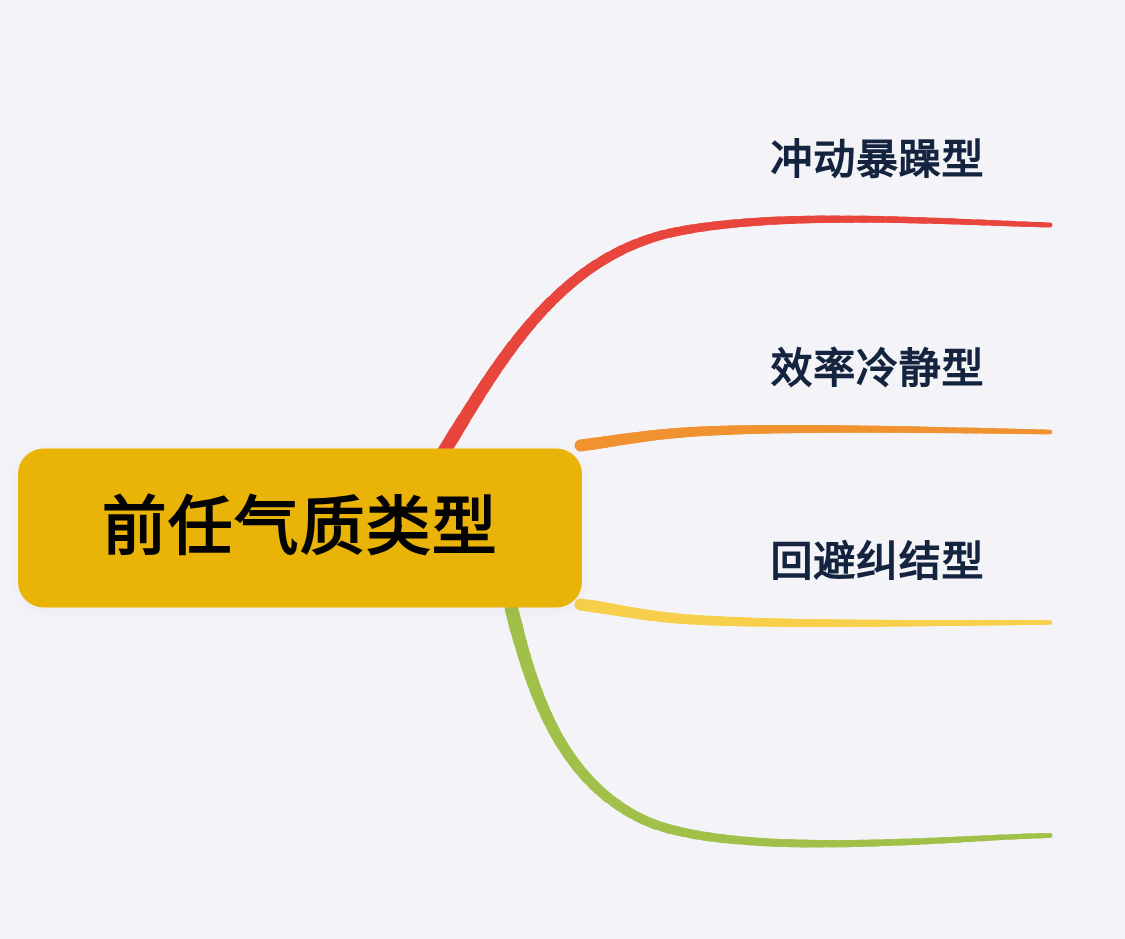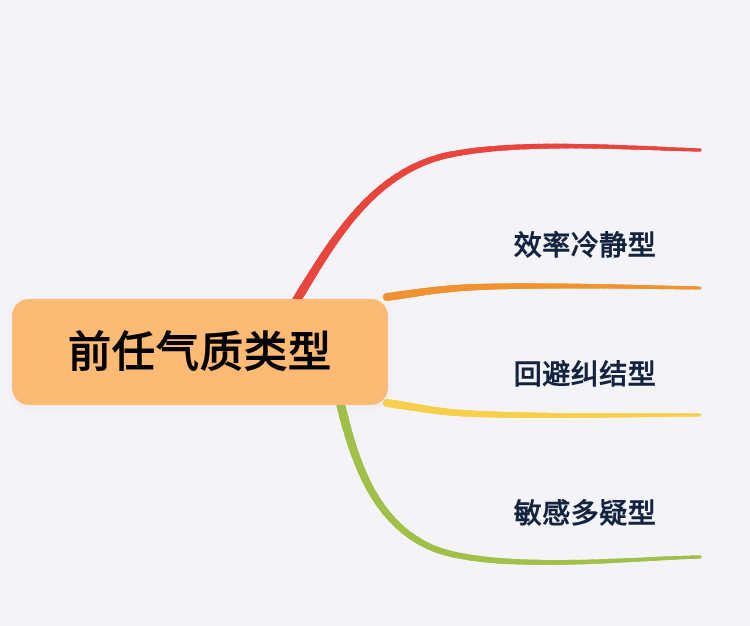--- a/index.html
+++ b/index.html
@@ -32,21 +32,21 @@
   .branch-path {
     fill: none;
     stroke-linecap: round;
   }
   #root-node {
     position: absolute;
     left: 12px;
     top: 299px;
     width: 376px;
     height: 106px;
-    background: #fdba74;
+    background: #eab308;
     border-radius: 17px;
     box-shadow: 0 2px 10px rgba(40, 40, 70, 0.045);
     display: flex;
     align-items: center;
     justify-content: center;
     box-sizing: border-box;
     z-index: 3;
   }
   #root-node-label {
     font-family: "Liberation Sans", "DejaVu Sans", sans-serif;
@@ -273,17 +273,17 @@
         <path d="M 672.216552734375 557.9972534179688 Q 676.8453369140625 557.782958984375 686.80859375 557.3712768554688" class="branch-path" stroke="#a0c04a" stroke-width="3.48"></path>
         <path d="M 681.4746704101562 557.5808715820312 Q 686.104736328125 557.3975830078125 696.0714111328125 557.08154296875" class="branch-path" stroke="#a0c04a" stroke-width="3.39"></path>
         <path d="M 690.735595703125 557.2338256835938 Q 695.3673706054688 557.0989990234375 700 557" class="branch-path" stroke="#a0c04a" stroke-width="3.29"></path>
       </g>
   </svg>
 
   <div id="root-node">
     <span id="root-node-label">前任气质类型</span>
   </div>
 
+  <div class="branch-label" id="branch-label-0">冲动暴躁型</div>
   <div class="branch-label" id="branch-label-2">回避纠结型</div>
   <div class="branch-label" id="branch-label-1">效率冷静型</div>
-  <div class="branch-label" id="branch-label-3">敏感多疑型</div>
 
 </div>
 
 </body></html>

